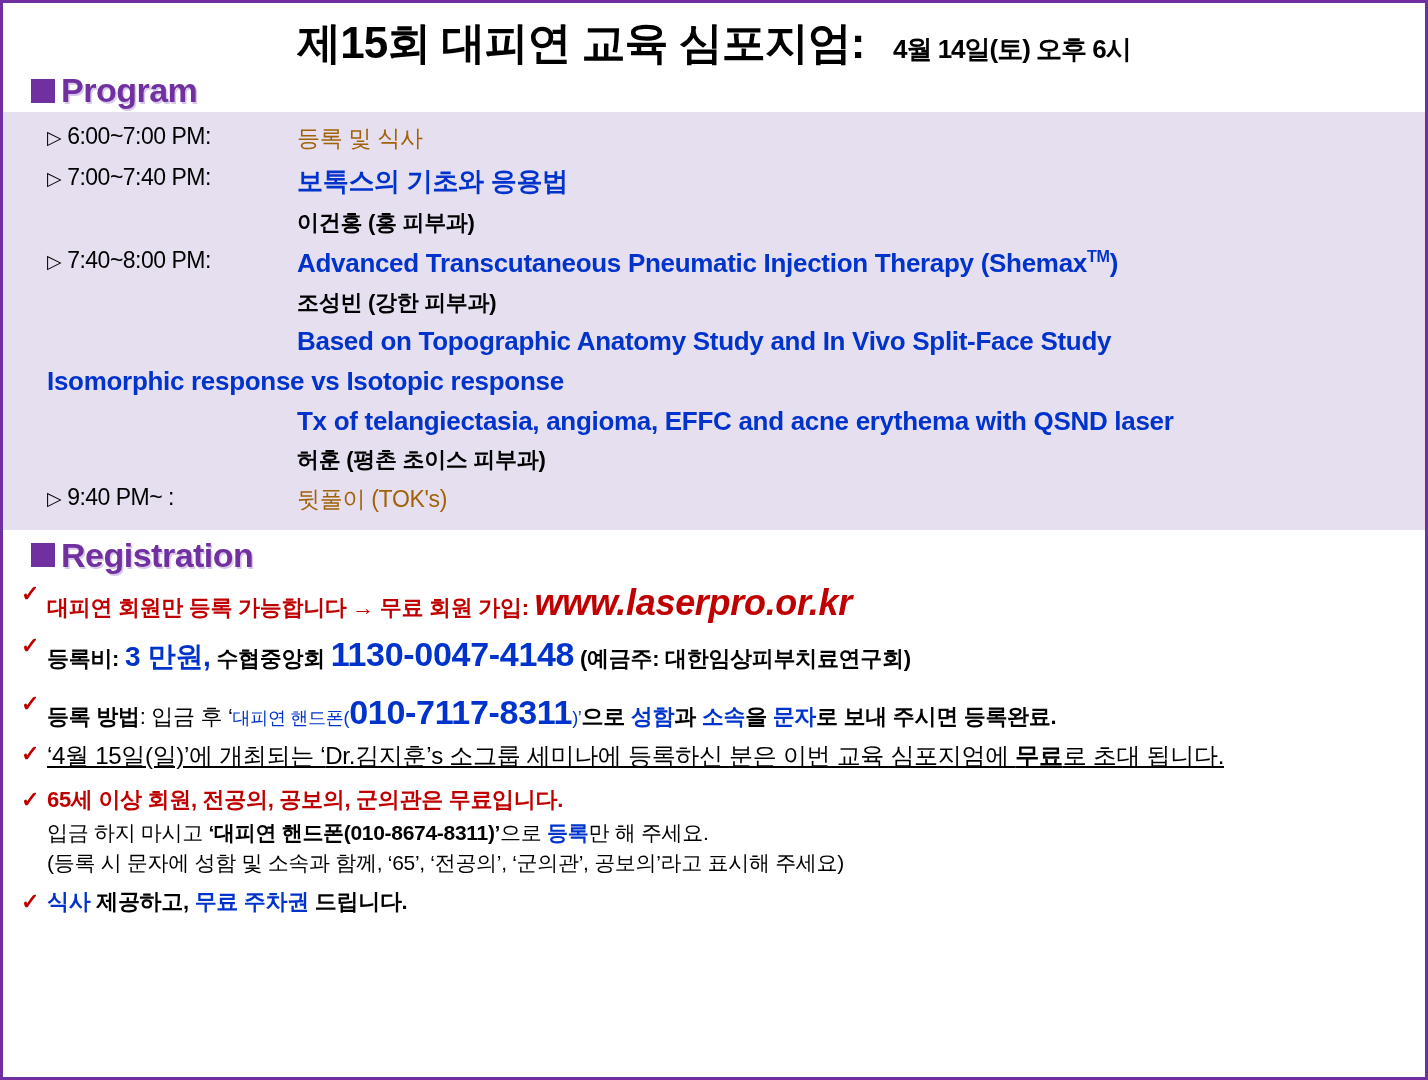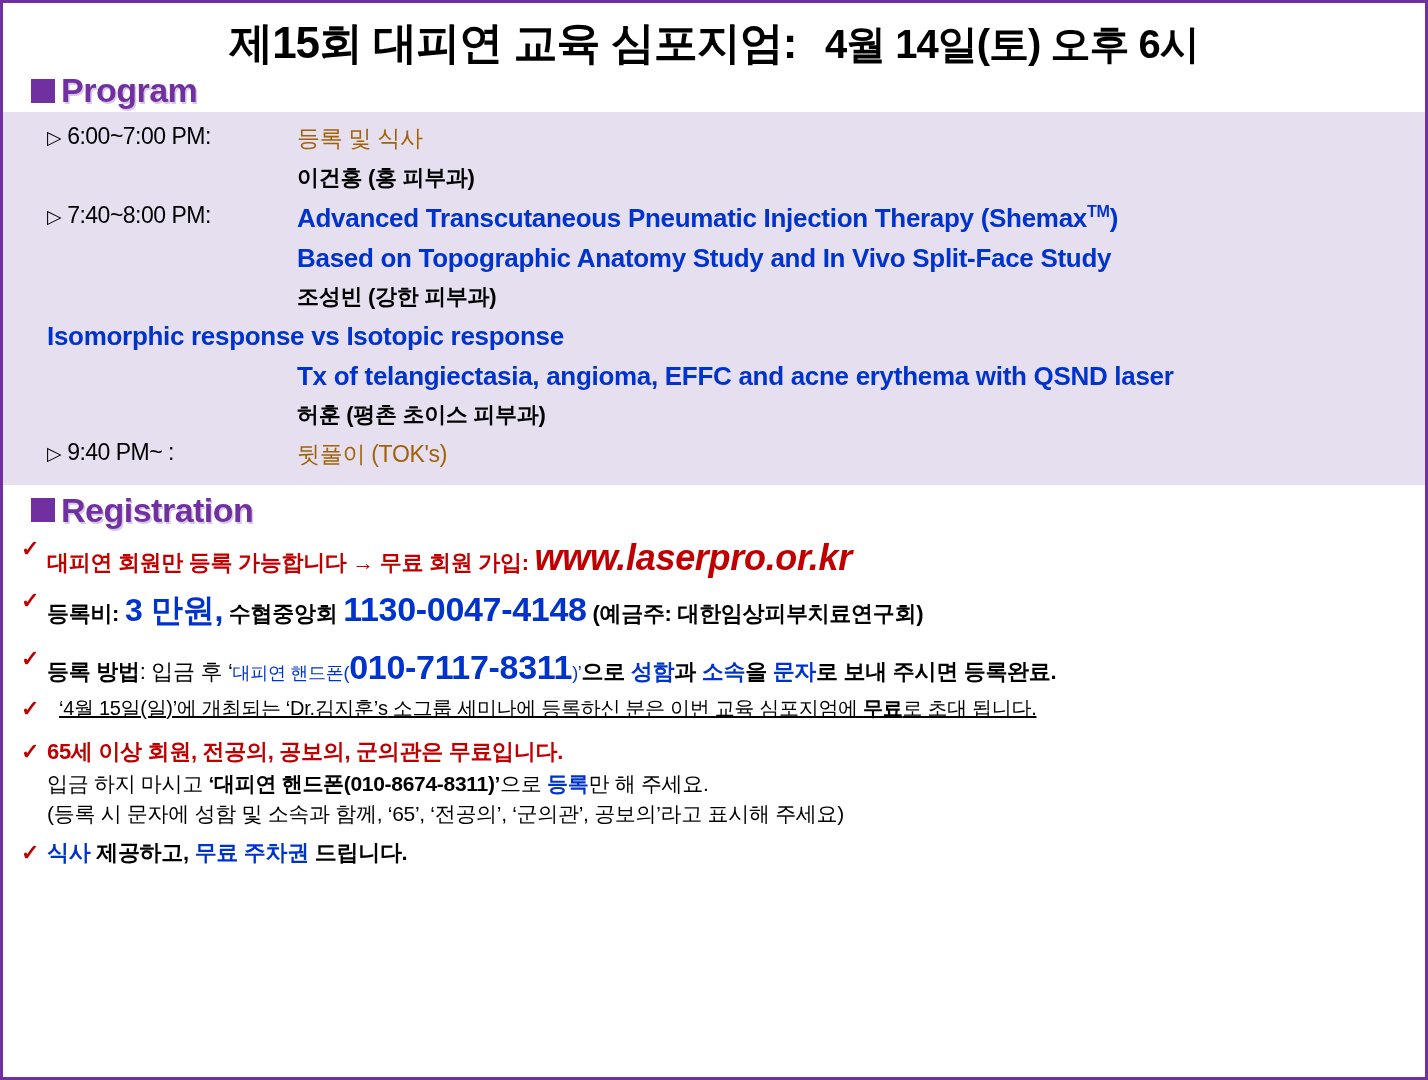--- a/index.html
+++ b/index.html
@@ -26,21 +26,21 @@
     line-height: 1.0;
     white-space: nowrap;
   }
   .title-main {
     font-size: 44px;
     font-weight: bold;
     color: #000000;
     letter-spacing: -1px;
   }
   .title-sub {
-    font-size: 40px;
+    font-size: 26px;
     font-weight: bold;
     color: #000000;
     letter-spacing: -1px;
     margin-left: 24px;
   }
   
   .section-head {
     display: flex;
     align-items: center;
     gap: 6px;
@@ -137,43 +137,42 @@
   .blk { color: #000000; font-weight: bold; }
   .big-red {
     color: #c00000;
     font-weight: bold;
     font-size: 36px;
     font-style: italic;
   }
   .num-blue {
     color: #0033cc;
     font-weight: bold;
-    font-size: 32px;
+    font-size: 28px;
   }
   .num-blue2 {
     color: #0033cc;
     font-weight: bold;
     font-size: 34px;
   }
   .small-blue {
     color: #0033cc;
     font-size: 18px;
   }
   .uline { text-decoration: underline; }
   .r-sub {
     font-size: 21px;
     color: #000000;
     padding: 1px 0 1px 44px;
     letter-spacing: -0.3px;
   }
   .r-small {
-    font-size: 20px;
+    font-size: 24px;
     color: #000000;
     letter-spacing: -0.3px;
-    margin-left: 12px;
   }
 </style>
 </head>
 <body>
 
 <div class="page">
 
   <div class="title-row">
     <span class="title-main">제15회 대피연 교육 심포지엄:</span>
     <span class="title-sub">4월 14일(토) 오후 6시</span>
@@ -186,37 +185,43 @@
 
   <div class="program">
 
     <div class="prow">
       <div class="ptime">
         <span class="tri">▷</span><span>6:00~7:00 PM:</span>
       </div>
       <div class="pdesc">등록 및 식사</div>
     </div>
 
+    <div class="prow">
+      <div class="ptime">
+        <span class="tri">▷</span><span>7:00~7:40 PM:</span>
+      </div>
+      <div class="pdesc blue">보톡스의 기초와 응용법</div>
+    </div>
     <div class="cont">
       <span class="pdesc name">이건홍 (홍 피부과)</span>
     </div>
 
     <div class="prow">
       <div class="ptime">
         <span class="tri">▷</span><span>7:40~8:00 PM:</span>
       </div>
       <div class="pdesc blue">
         <span>Advanced Transcutaneous Pneumatic Injection Therapy (Shemax</span><sup>TM</sup><span>)</span>
       </div>
     </div>
     <div class="cont">
+      <span class="pdesc name">조성빈 (강한 피부과)</span>
+    </div>
+    <div class="cont">
       <span class="pdesc blue">Based on Topographic Anatomy Study and In Vivo Split-Face Study</span>
-    </div>
-    <div class="cont">
-      <span class="pdesc name">조성빈 (강한 피부과)</span>
     </div>
 
     <div class="prow">
       <div class="pdesc blue">Isomorphic response vs Isotopic response</div>
     </div>
     <div class="cont">
       <span class="pdesc blue">Tx of telangiectasia, angioma, EFFC and acne erythema with QSND laser</span>
     </div>
     <div class="cont">
       <span class="pdesc name">허훈 (평촌 초이스 피부과)</span>

